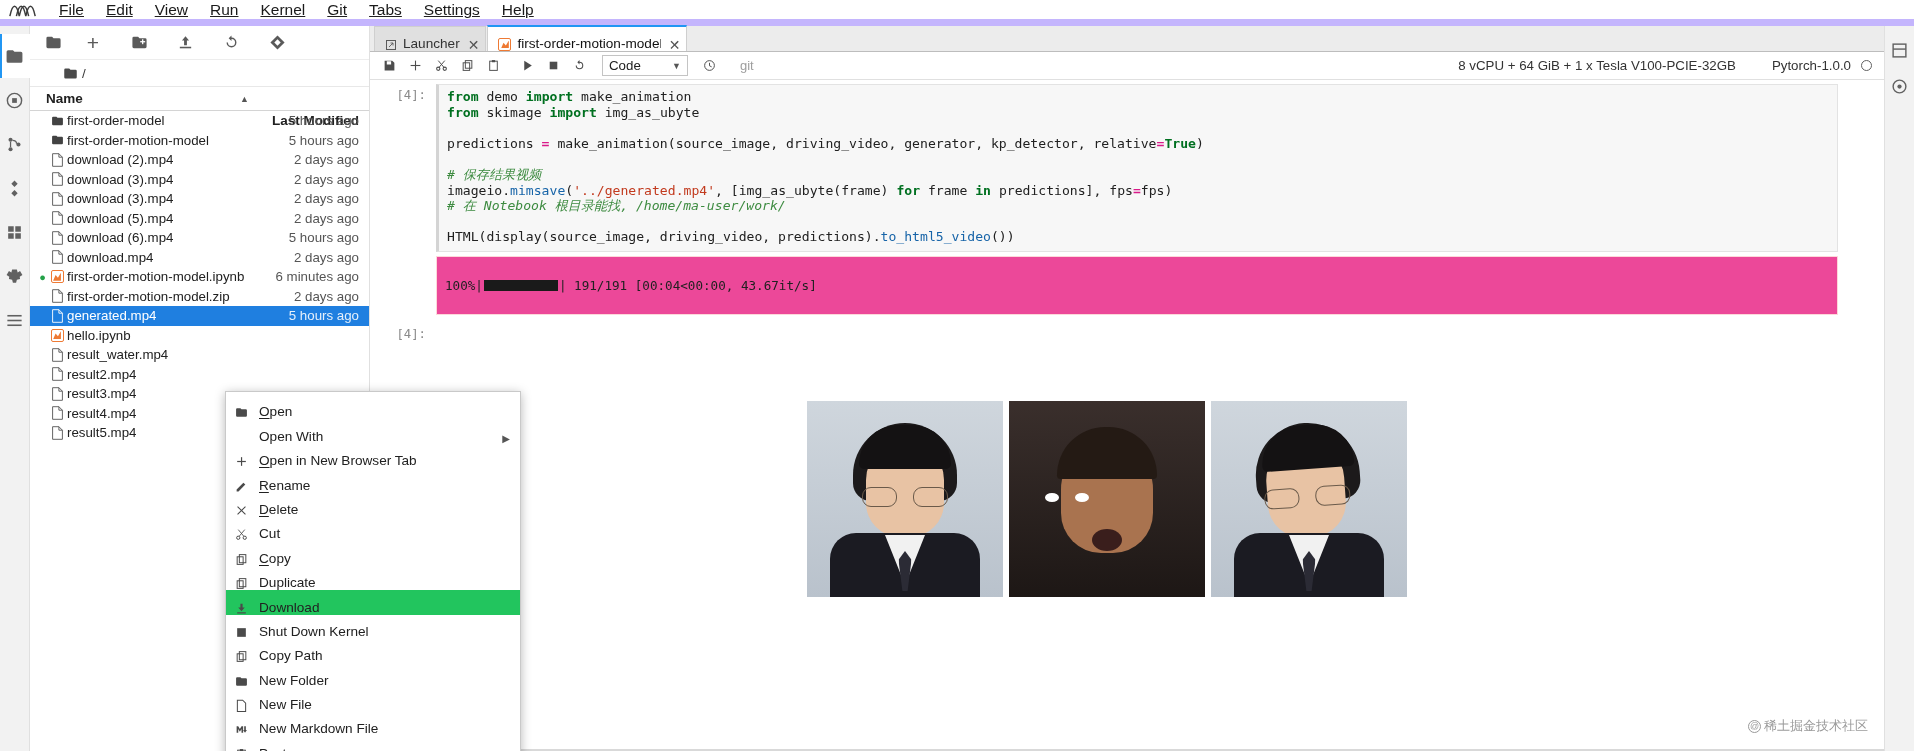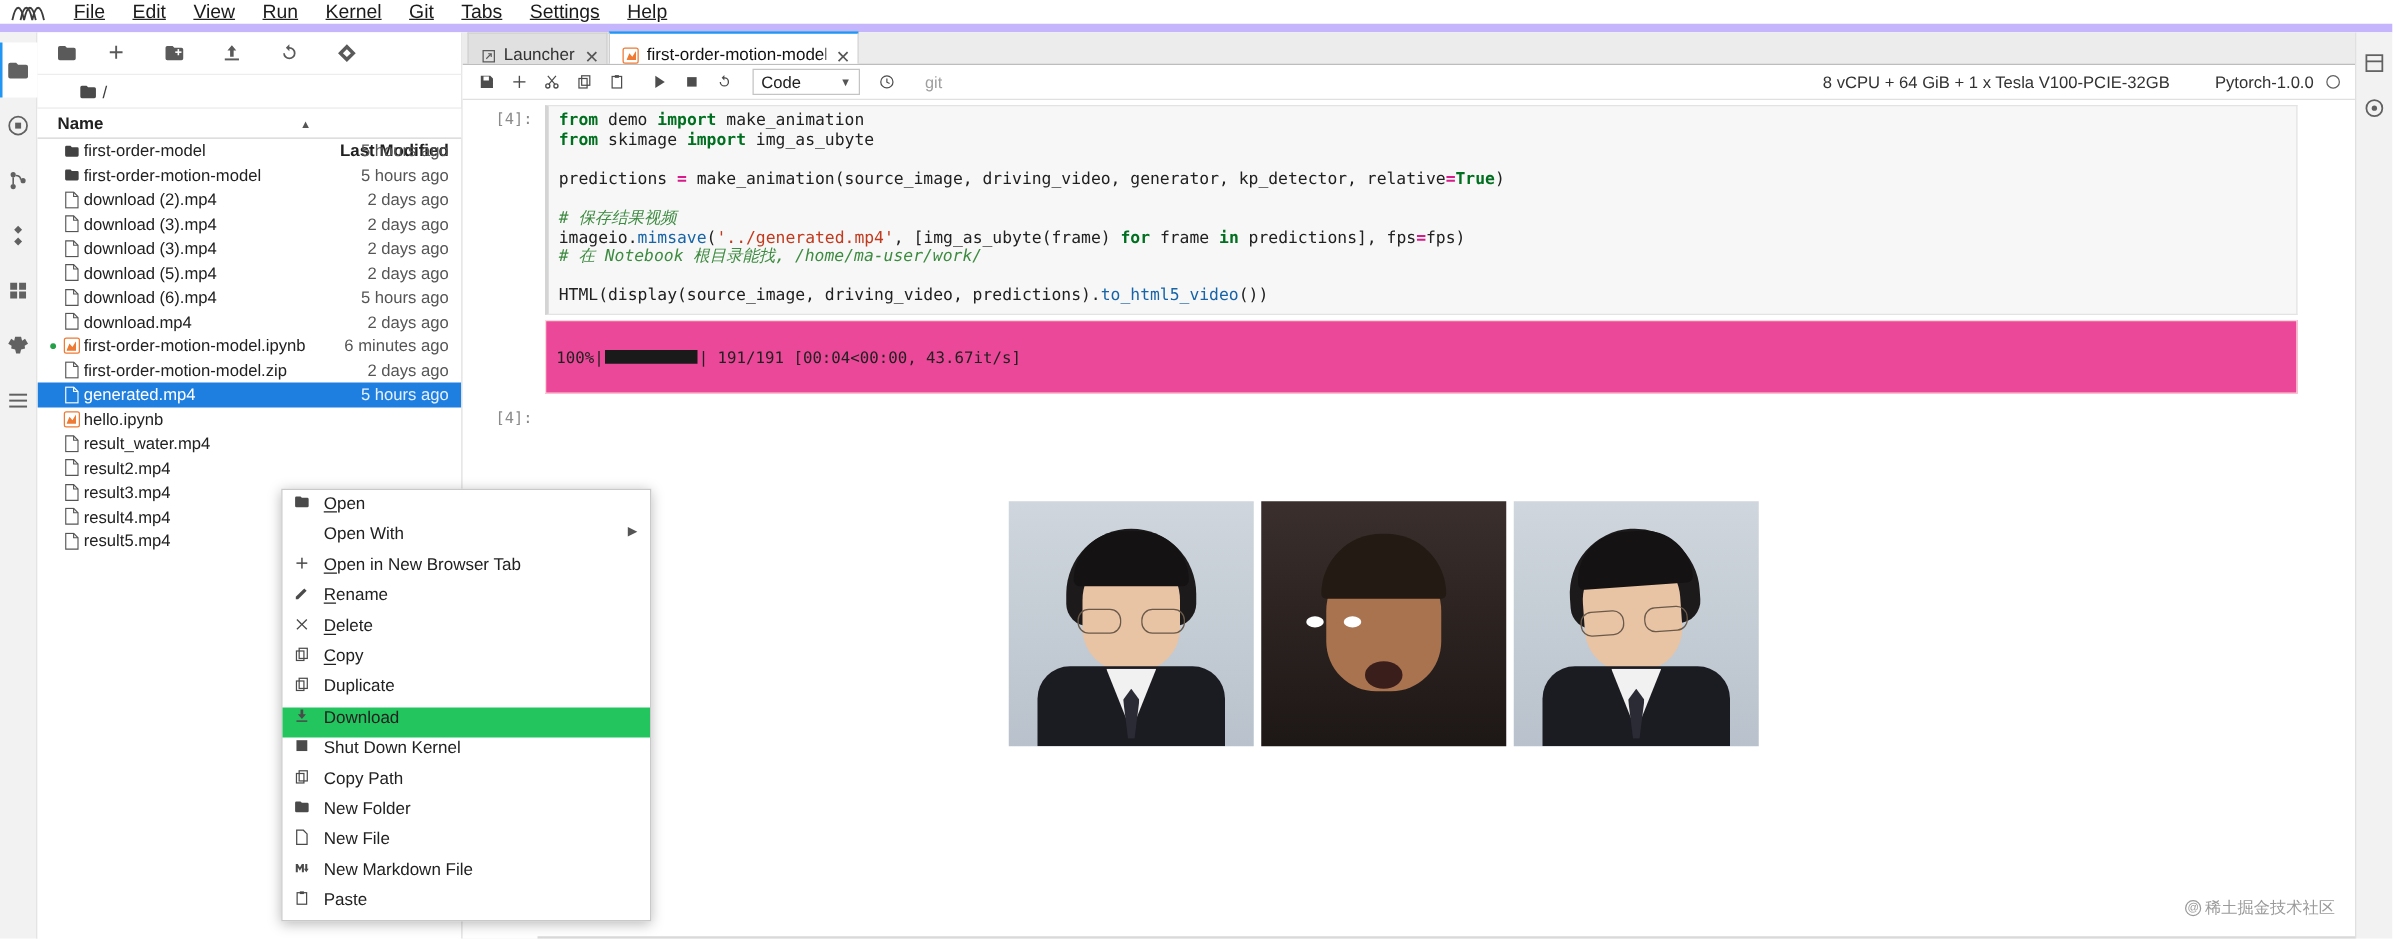--- a/index.html
+++ b/index.html
@@ -147,21 +147,21 @@
     background: #fff;
     border: 1px solid #c9c9c9;
     box-shadow: 0 2px 10px rgba(0,0,0,0.28);
     z-index: 90;
     padding: 3px 0 0 0;
     font-size: 13.6px;
     color: #212121;
   }
   .ctx-item {
     height: 24.4px;
-    display:flex; align-items:flex-start;
+    display:flex; align-items:flex-end;
     padding-left: 9px;
     cursor: default;
     white-space: nowrap;
   }
   .ctx-item.hl { background:#22c55e; }
   .ctx-ic {
     width: 24px; min-width:24px;
     display:flex; align-items:center; justify-content:flex-start;
     color:#4a4a4a;
   }
@@ -704,20 +704,30 @@
             <span class="ctx-ic">
               <svg viewBox="0 0 24 24">
                 <path d="M4 5.4L5.4 4 12 10.6 18.6 4 20 5.4 13.4 12 20 18.6 18.6 20 12 13.4 5.4 20 4 18.6 10.6 12z" stroke="none"></path>
               </svg>
             </span>
             <span class="ctx-label"><u>D</u>elete</span>
           </div>
           <div class="ctx-item">
             <span class="ctx-ic">
               <svg viewBox="0 0 24 24">
+                <circle cx="6" cy="18" r="3" fill="none" stroke-width="1.8"></circle>
+                <circle cx="18" cy="18" r="3" fill="none" stroke-width="1.8"></circle>
+                <path d="M7.5 15.5L18 3M16.5 15.5L6 3" fill="none" stroke-width="1.6"></path>
+              </svg>
+            </span>
+            <span class="ctx-label">Cut</span>
+          </div>
+          <div class="ctx-item">
+            <span class="ctx-ic">
+              <svg viewBox="0 0 24 24">
                 <rect x="8" y="3" width="12" height="15" fill="none" stroke-width="1.8"></rect>
                 <rect x="4" y="7" width="11" height="14" fill="none" stroke-width="1.8"></rect>
               </svg>
             </span>
             <span class="ctx-label"><u>C</u>opy</span>
           </div>
           <div class="ctx-item">
             <span class="ctx-ic">
               <svg viewBox="0 0 24 24">
                 <rect x="8" y="3" width="12" height="15" fill="none" stroke-width="1.8"></rect>

